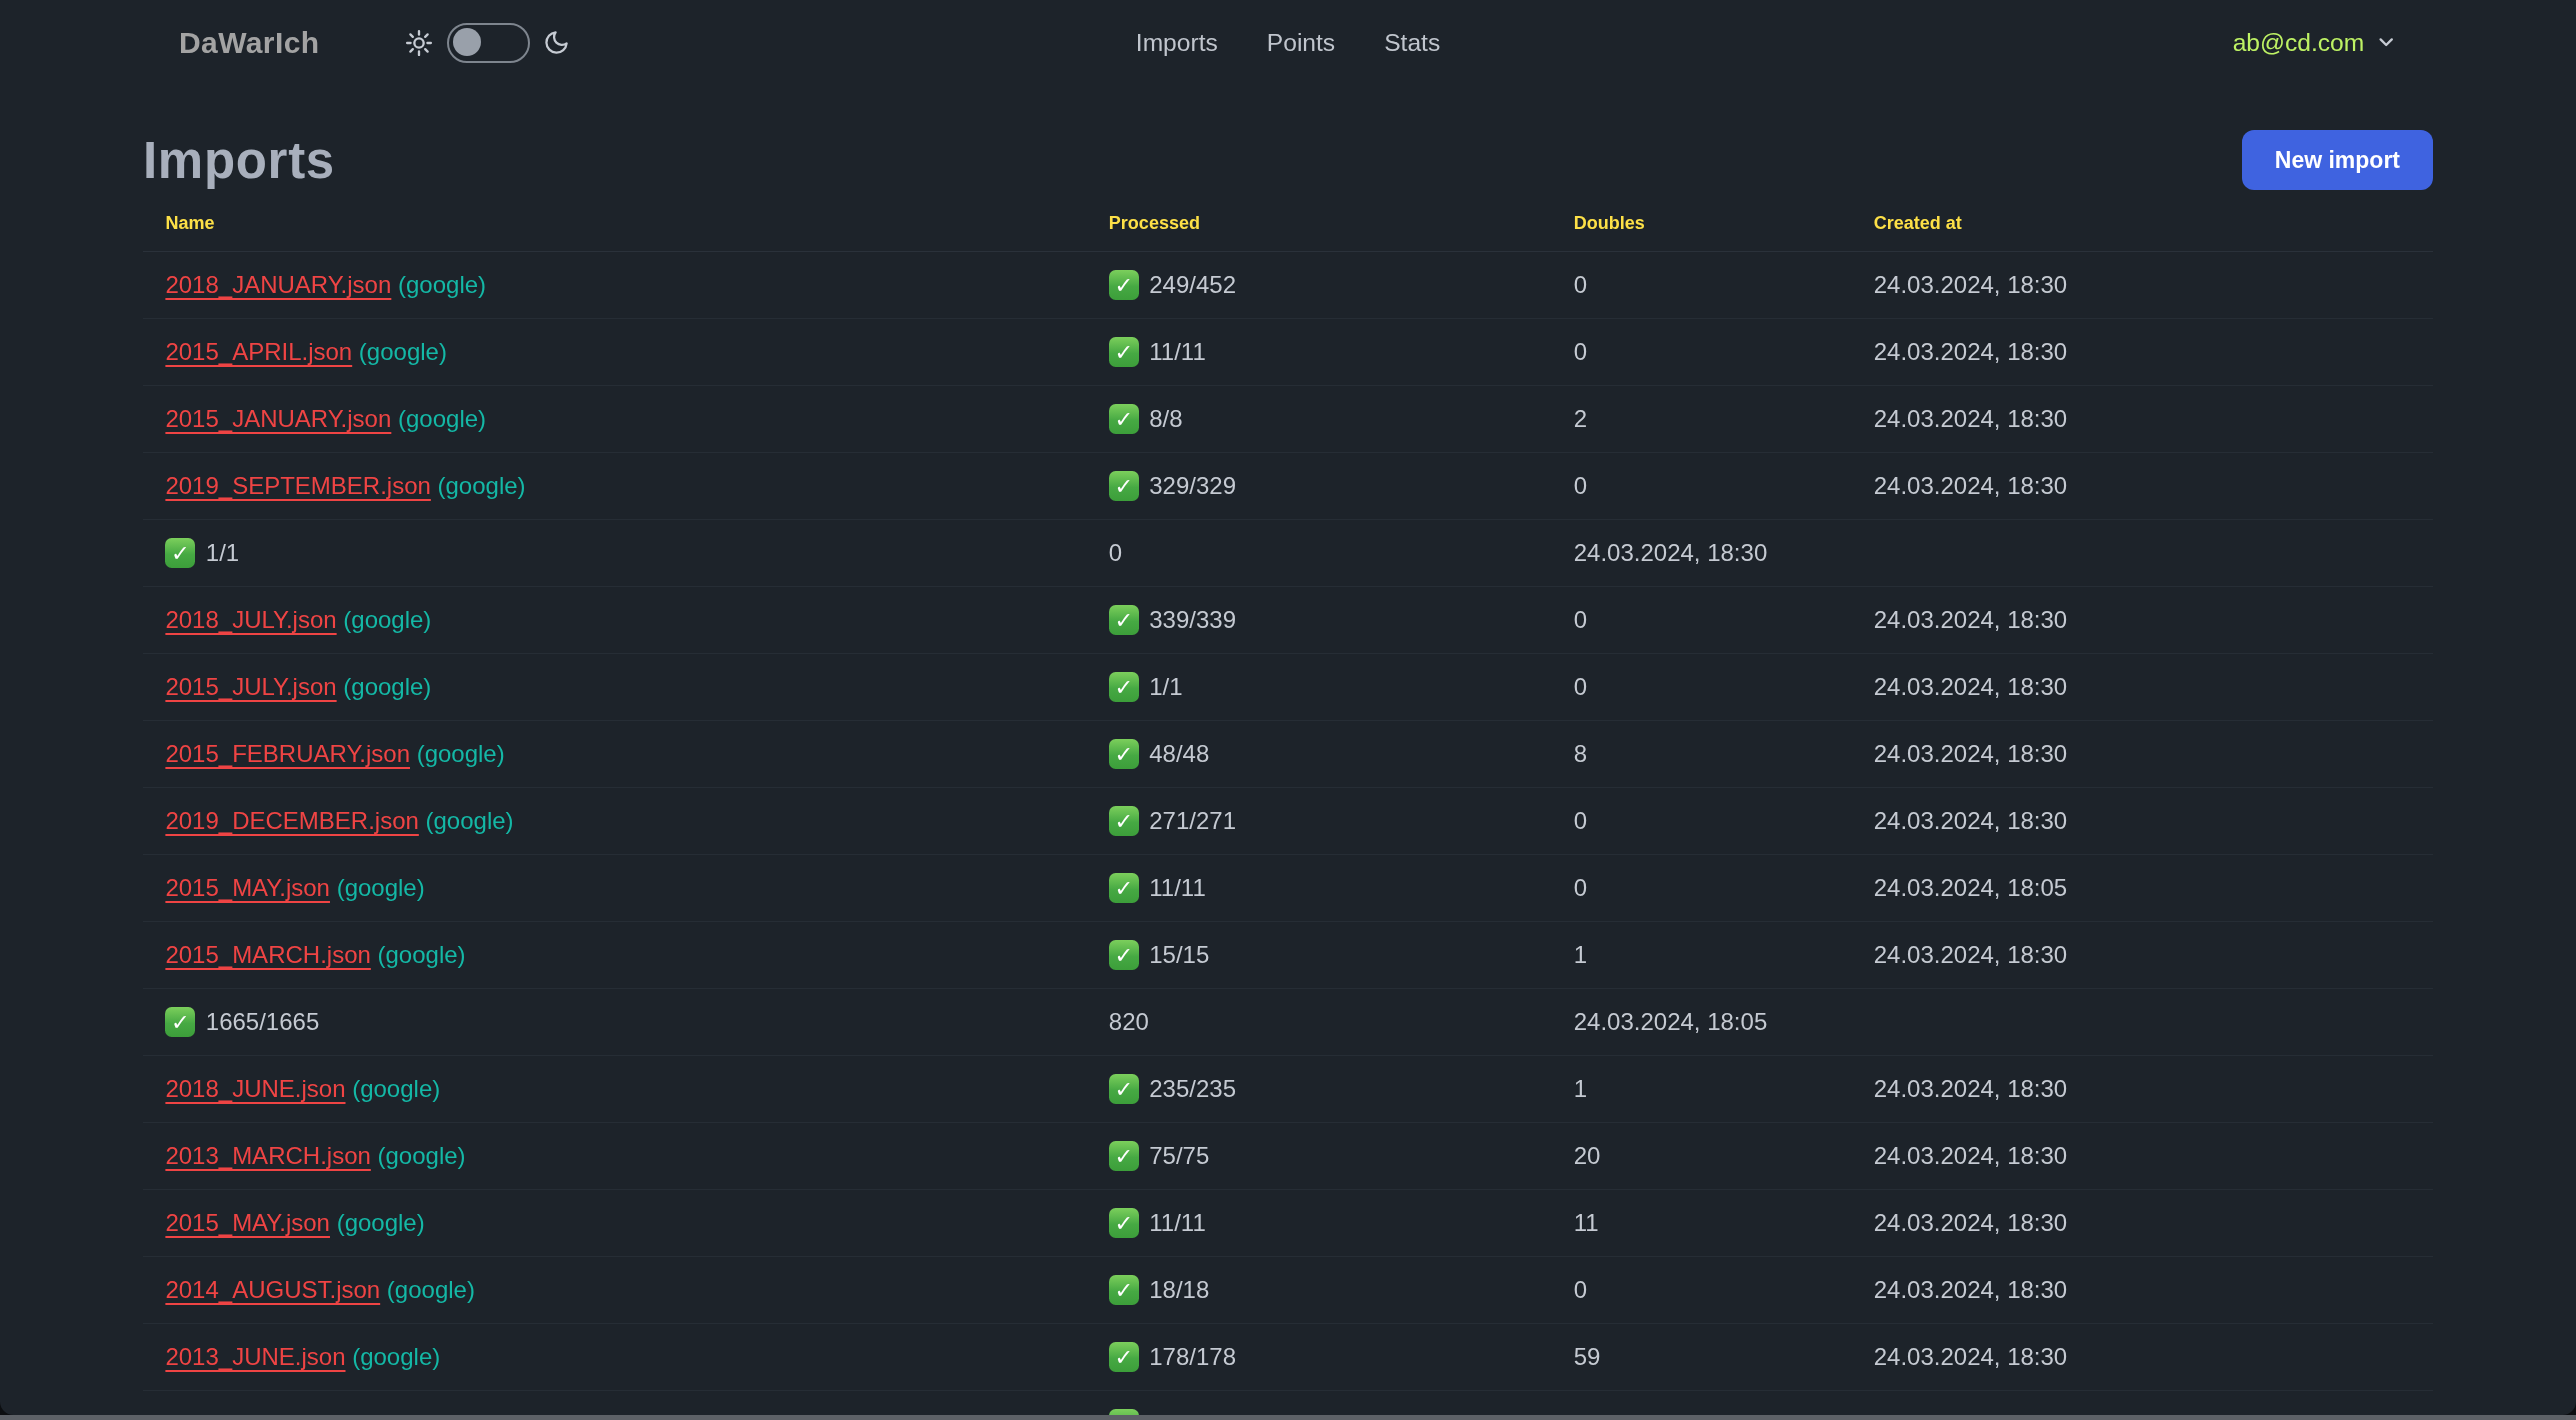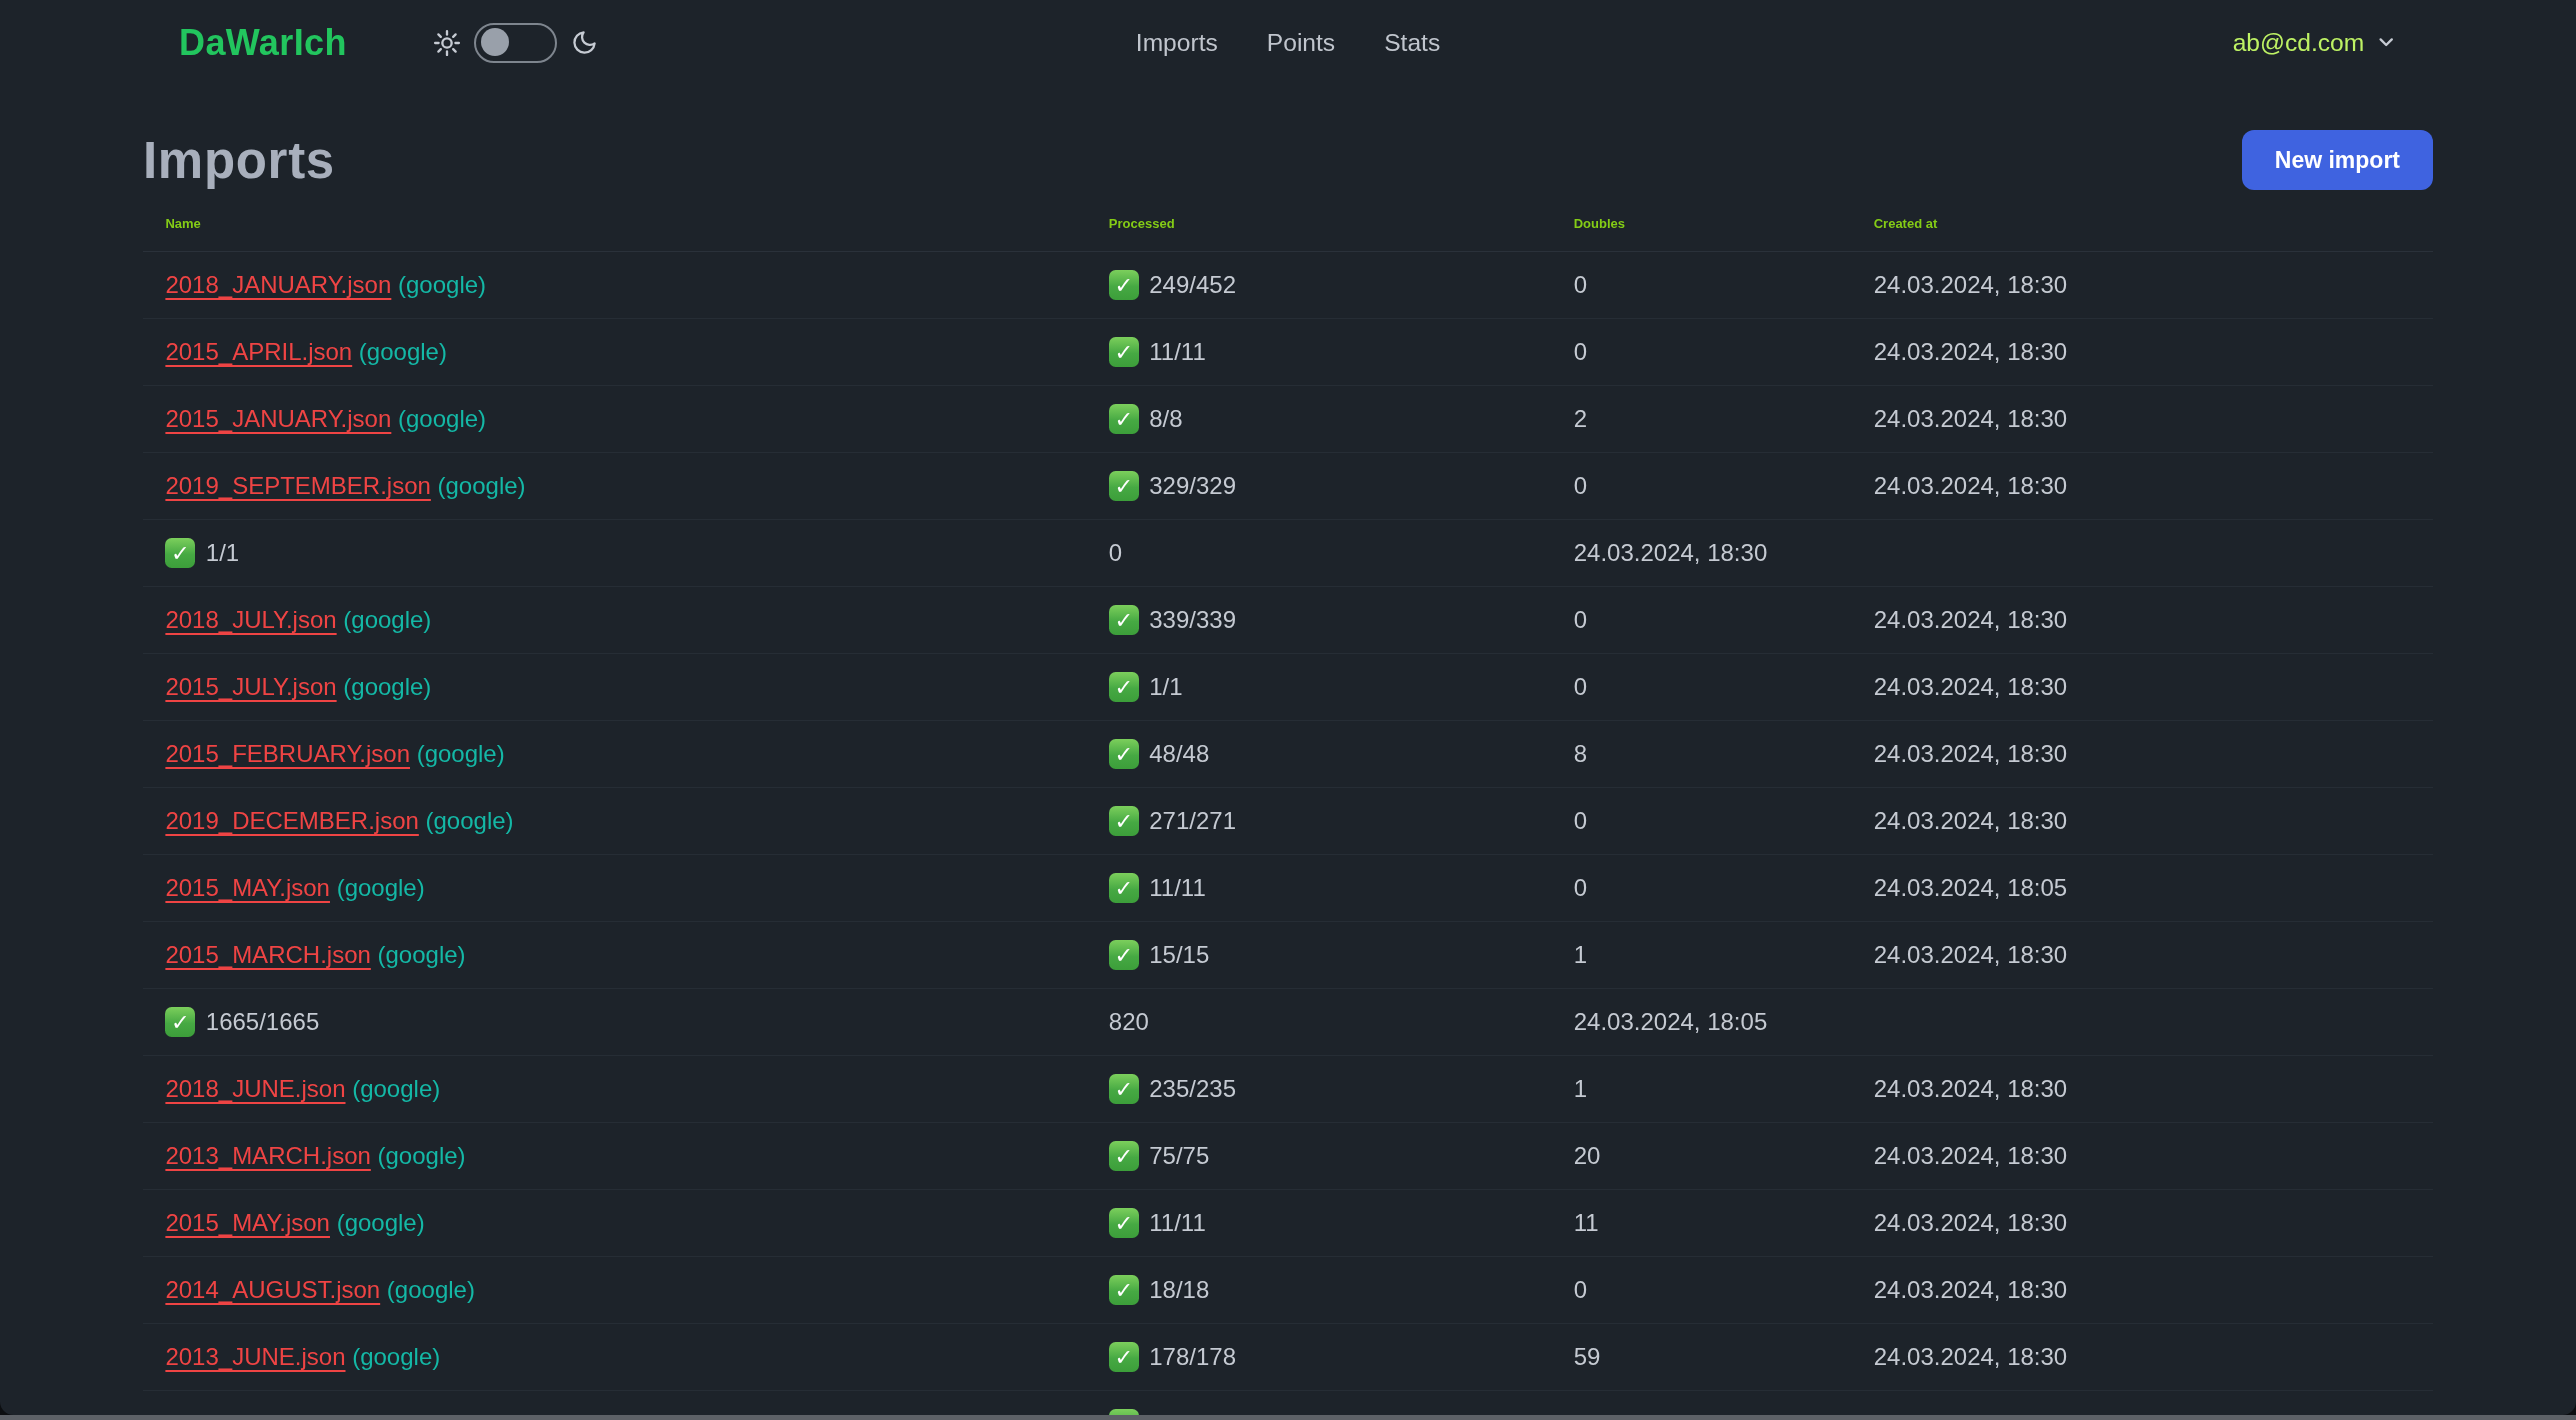--- a/index.html
+++ b/index.html
@@ -18,21 +18,21 @@
   }
   .bottom-strip { height:5.2px; background:#5d6167; }
 
   
   .navbar {
     height:85px;
     display:flex; align-items:center;
     padding:0 179px;
     position:relative;
   }
-  .logo { font-size:36px; font-weight:700; color:#22c55e; letter-spacing:0.4px; cursor:pointer; }
+  .logo { font-size:30px; font-weight:700; color:#a3a3a3; letter-spacing:0.4px; cursor:pointer; }
   .toggle-group { display:flex; align-items:center; gap:13.4px; margin-left:86px; }
   .hicon { color:#c6cbd3; display:inline-flex; }
   .toggle {
     width:83px; height:40px;
     border:2.2px solid #7e858e; border-radius:21px;
     position:relative; box-sizing:border-box;
     background:transparent; cursor:pointer;
   }
   .knob { position:absolute; left:4.5px; top:3.7px; width:28px; height:28px; border-radius:50%; background:#99a0aa; }
   .nav-menu {
@@ -50,21 +50,21 @@
   .btn-primary {
     height:60px; padding:0 33px;
     background:#3f63e0; border:none; border-radius:12px;
     color:#ffffff; font-size:23px; font-weight:700;
     font-family:inherit; cursor:pointer;
   }
 
   
   .thead, .trow { display:grid; grid-template-columns:41.2% 20.3% 13.1% 25.4%; align-items:center; }
   .thead { height:56px; border-bottom:0.7px solid #2a313a; }
-  .th { font-size:13px; font-weight:700; color:#84cc16; padding-left:22.4px; }
+  .th { font-size:18px; font-weight:700; color:#fde047; padding-left:22.4px; }
   .trow { height:66px; border-bottom:0.7px solid #262d35; font-size:24px; color:#c5cad2; }
   .td { padding-left:22.4px; white-space:nowrap; }
   .file-link { color:#ef4444; text-decoration:underline; text-decoration-thickness:1.5px; text-underline-offset:4.5px; cursor:pointer; }
   .src { color:#14b8a6; }
   .proc-cell { display:flex; align-items:center; gap:10.4px; }
   .check {
     width:30px; height:30px; border-radius:6.7px; flex:0 0 auto;
     background:linear-gradient(180deg,#7ccf5c 0%,#46a943 55%,#3c9e3a 100%);
     color:#fff; display:inline-flex; align-items:center; justify-content:center;
     font-size:22.4px; font-weight:700;

